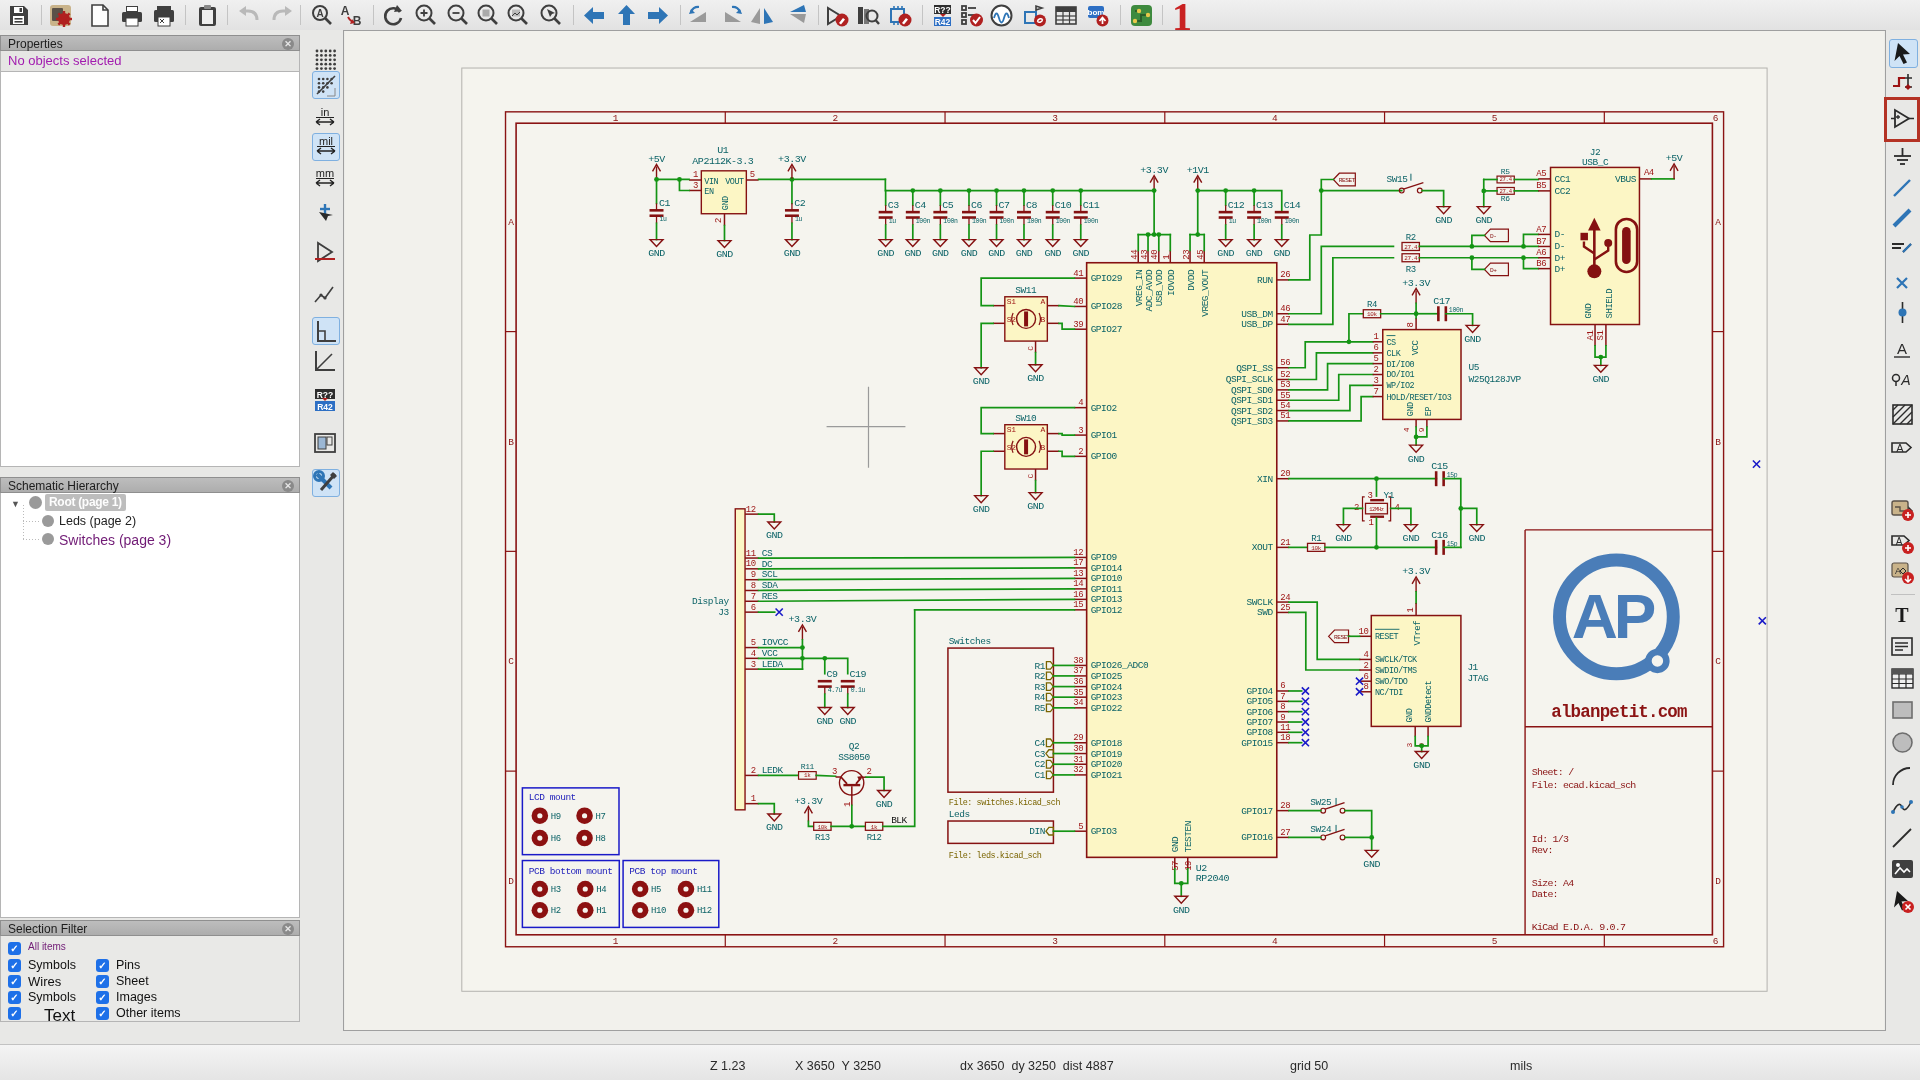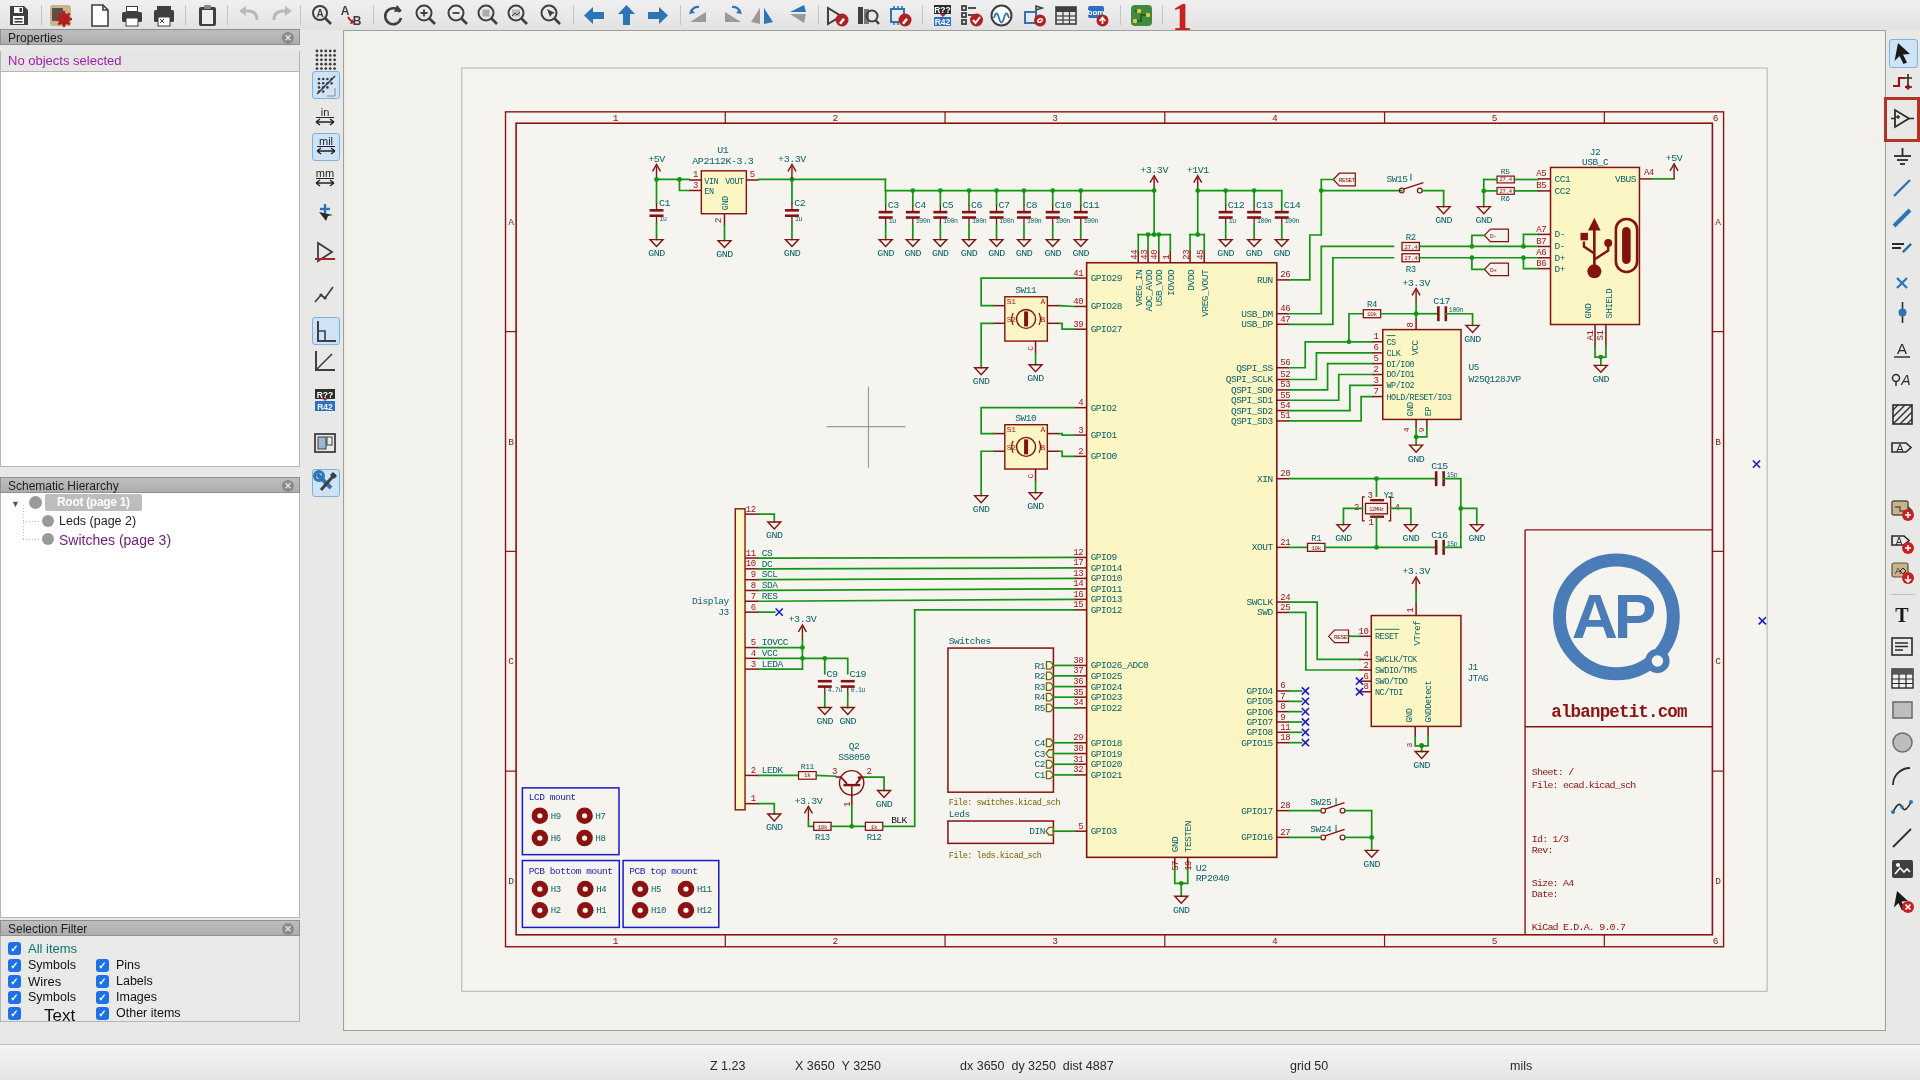--- a/index.html
+++ b/index.html
@@ -210,68 +210,68 @@
     <div style="position:absolute;left:372.7px;top:5px;width:1px;height:20px;background:#c4c4c4"></div>
     <div style="position:absolute;left:573.3px;top:5px;width:1px;height:20px;background:#c4c4c4"></div>
     <div style="position:absolute;left:680px;top:5px;width:1px;height:20px;background:#c4c4c4"></div>
     <div style="position:absolute;left:818.3px;top:5px;width:1px;height:20px;background:#c4c4c4"></div>
     <div style="position:absolute;left:921.7px;top:5px;width:1px;height:20px;background:#c4c4c4"></div>
     <div style="position:absolute;left:1120px;top:5px;width:1px;height:20px;background:#c4c4c4"></div>
     <div style="position:absolute;left:1161.7px;top:5px;width:1px;height:20px;background:#c4c4c4"></div>
     <div style="position:absolute;left:1172px;top:-7px;font-family:'Liberation Serif';font-size:40px;font-weight:bold;color:#c92121">1</div>
   </div>
 <div style="position:absolute;left:0;top:30px;width:343px;height:1014px;background:#e8e8e6"></div>
-<div style="position:absolute;left:0;top:29px;width:300px;height:16px;background:linear-gradient(#bdbdbd,#adadad);border:1px solid #8f8f8f;box-sizing:border-box">
+<div style="position:absolute;left:0;top:35px;width:300px;height:16px;background:linear-gradient(#bdbdbd,#adadad);border:1px solid #8f8f8f;box-sizing:border-box">
     <span style="position:absolute;left:7px;top:1px;font-size:12px;color:#1d1d1d">Properties</span>
     <span style="position:absolute;right:5px;top:1.5px;width:12px;height:12px;border-radius:7px;background:#8a8a8a;color:#e6e6e6;font-size:9px;line-height:12px;text-align:center;font-weight:bold">✕</span>
   </div>
 <div style="position:absolute;left:0;top:51px;width:300px;height:21px;background:#e6e6e4;border:1px solid #b5b5b5;border-top:none;box-sizing:border-box">
     <span style="position:absolute;left:7px;top:2px;font-size:13px;color:#a21caf">No objects selected</span>
   </div>
 <div style="position:absolute;left:0;top:72px;width:300px;height:395px;background:#fff;border:1px solid #b5b5b5;border-top:none;box-sizing:border-box"></div>
 <div style="position:absolute;left:0;top:477px;width:300px;height:16px;background:linear-gradient(#bdbdbd,#adadad);border:1px solid #8f8f8f;box-sizing:border-box">
     <span style="position:absolute;left:7px;top:1px;font-size:12px;color:#1d1d1d">Schematic Hierarchy</span>
     <span style="position:absolute;right:5px;top:1.5px;width:12px;height:12px;border-radius:7px;background:#8a8a8a;color:#e6e6e6;font-size:9px;line-height:12px;text-align:center;font-weight:bold">✕</span>
   </div>
 <div style="position:absolute;left:0;top:493px;width:300px;height:425px;background:#fff;border:1px solid #b5b5b5;border-top:none;box-sizing:border-box">
     <div style="position:absolute;left:10px;top:6px;color:#555;font-size:9px">▼</div>
     <div style="position:absolute;left:22px;top:12px;width:1px;height:35px;background-image:linear-gradient(#bbb 34%,transparent 34%);background-size:1px 3px"></div>
     <div style="position:absolute;left:22px;top:28px;width:18px;height:1px;background-image:linear-gradient(90deg,#bbb 34%,transparent 34%);background-size:3px 1px"></div>
     <div style="position:absolute;left:22px;top:46px;width:18px;height:1px;background-image:linear-gradient(90deg,#bbb 34%,transparent 34%);background-size:3px 1px"></div>
     <div style="position:absolute;left:28px;top:3px;width:13px;height:13px;border-radius:7px;background:#9a9a9a"></div>
-    <div style="position:absolute;left:44px;top:1px;background:#bdbdbd;border-radius:2px;padding:0 12px;font-size:12px;font-weight:bold;color:#fdfdfd;line-height:17px;letter-spacing:-0.3px">Root (page 1)</div>
+    <div style="position:absolute;left:44px;top:1px;background:#bdbdbd;border-radius:2px;padding:0 4px;font-size:12px;font-weight:bold;color:#fdfdfd;line-height:17px;letter-spacing:-0.3px">Root (page 1)</div>
     <div style="position:absolute;left:41px;top:22px;width:12px;height:12px;border-radius:6px;background:#9a9a9a"></div>
     <div style="position:absolute;left:58px;top:21px;font-size:12.5px;color:#222">Leds (page 2)</div>
     <div style="position:absolute;left:41px;top:40px;width:12px;height:12px;border-radius:6px;background:#9a9a9a"></div>
     <div style="position:absolute;left:58px;top:39px;font-size:14px;color:#701a75">Switches (page 3)</div>
   </div>
 <div style="position:absolute;left:0;top:920px;width:300px;height:16px;background:linear-gradient(#bdbdbd,#adadad);border:1px solid #8f8f8f;box-sizing:border-box">
     <span style="position:absolute;left:7px;top:1px;font-size:12px;color:#1d1d1d">Selection Filter</span>
     <span style="position:absolute;right:5px;top:1.5px;width:12px;height:12px;border-radius:7px;background:#8a8a8a;color:#e6e6e6;font-size:9px;line-height:12px;text-align:center;font-weight:bold">✕</span>
   </div>
 <div style="position:absolute;left:0;top:936px;width:300px;height:86px;background:#e9e9e7;border:1px solid #b5b5b5;border-top:none;box-sizing:border-box"></div>
 <div style="position:absolute;left:8px;top:941px">
     <span style="position:absolute;left:0;top:1px;width:13px;height:13px;background:#1e70e8;border-radius:3px;color:#fff;font-size:10px;line-height:13px;text-align:center;font-weight:bold">✓</span>
-    <span style="position:absolute;left:20px;top:0;font-size:13px;color:#0f766e;white-space:nowrap">All items</span>
+    <span style="position:absolute;left:20px;top:0;font-size:10px;color:#701a75;white-space:nowrap">All items</span>
   </div>
 <div style="position:absolute;left:8px;top:958px">
     <span style="position:absolute;left:0;top:1px;width:13px;height:13px;background:#1e70e8;border-radius:3px;color:#fff;font-size:10px;line-height:13px;text-align:center;font-weight:bold">✓</span>
     <span style="position:absolute;left:20px;top:0;font-size:12.5px;color:#111;white-space:nowrap">Symbols</span>
   </div>
 <div style="position:absolute;left:96px;top:958px">
     <span style="position:absolute;left:0;top:1px;width:13px;height:13px;background:#1e70e8;border-radius:3px;color:#fff;font-size:10px;line-height:13px;text-align:center;font-weight:bold">✓</span>
     <span style="position:absolute;left:20px;top:0;font-size:12.5px;color:#111;white-space:nowrap">Pins</span>
   </div>
 <div style="position:absolute;left:8px;top:974px">
     <span style="position:absolute;left:0;top:1px;width:13px;height:13px;background:#1e70e8;border-radius:3px;color:#fff;font-size:10px;line-height:13px;text-align:center;font-weight:bold">✓</span>
     <span style="position:absolute;left:20px;top:0;font-size:13px;color:#111;white-space:nowrap">Wires</span>
   </div>
 <div style="position:absolute;left:96px;top:974px">
     <span style="position:absolute;left:0;top:1px;width:13px;height:13px;background:#1e70e8;border-radius:3px;color:#fff;font-size:10px;line-height:13px;text-align:center;font-weight:bold">✓</span>
-    <span style="position:absolute;left:20px;top:0;font-size:12.5px;color:#111;white-space:nowrap">Labels</span>
+    <span style="position:absolute;left:20px;top:0;font-size:12.5px;color:#111;white-space:nowrap">Sheet</span>
   </div>
 <div style="position:absolute;left:8px;top:990px">
     <span style="position:absolute;left:0;top:1px;width:13px;height:13px;background:#1e70e8;border-radius:3px;color:#fff;font-size:10px;line-height:13px;text-align:center;font-weight:bold">✓</span>
     <span style="position:absolute;left:20px;top:0;font-size:12.5px;color:#111;white-space:nowrap">Symbols</span>
   </div>
 <div style="position:absolute;left:96px;top:990px">
     <span style="position:absolute;left:0;top:1px;width:13px;height:13px;background:#1e70e8;border-radius:3px;color:#fff;font-size:10px;line-height:13px;text-align:center;font-weight:bold">✓</span>
     <span style="position:absolute;left:20px;top:0;font-size:12.5px;color:#111;white-space:nowrap">Images</span>
   </div>
 <div style="position:absolute;left:8px;top:1006px">

